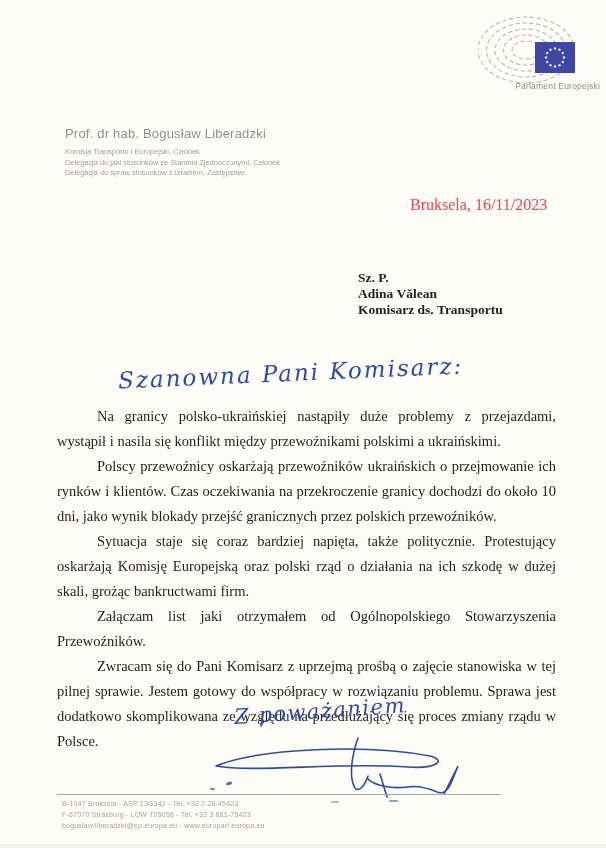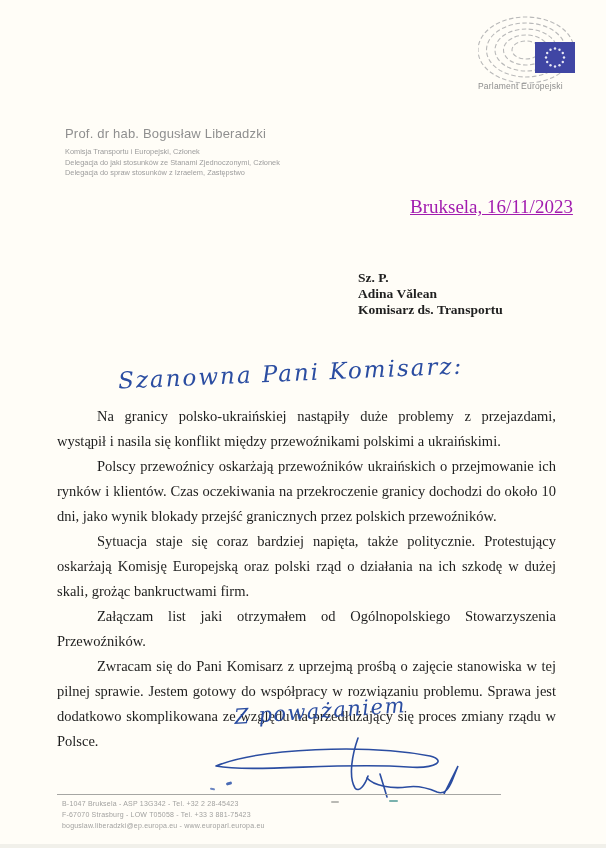--- a/index.html
+++ b/index.html
@@ -5,30 +5,30 @@
   html,body{margin:0;padding:0;background:#fffdf7;}
   .page{
     position:relative;width:606px;height:848px;margin:0 auto;
     background:#fffdf7;overflow:hidden;
     font-family:"Liberation Serif","DejaVu Serif",serif;color:#222;
   }
   
   .logo{position:absolute;left:478px;top:14px;width:128px;}
   .logo svg{display:block;}
   .logo-caption{
-    margin-top:-3px;width:122px;text-align:left;
+    margin-top:-3px;width:122px;text-align:right;
     font-family:"Liberation Sans","DejaVu Sans",sans-serif;
     font-size:8.5px;color:#8d8d8d;letter-spacing:.2px;
   }
   .sender{position:absolute;left:65px;top:126px;
     font-family:"Liberation Sans","DejaVu Sans",sans-serif;}
   .sender-name{font-size:13px;font-weight:400;color:#8f8f8f;letter-spacing:.2px;}
   .sender-roles{margin-top:6px;font-size:7.4px;line-height:10.6px;color:#9d9d9d;}
   
-  .date-line{position:absolute;left:410px;top:196px;font-size:19px;color:#a21caf;text-decoration:underline;}
+  .date-line{position:absolute;left:410px;top:196px;font-size:16px;color:#ef4444;}
   .addressee{position:absolute;left:358px;top:270px;font-size:13.5px;
     font-weight:bold;line-height:16px;color:#1f1f1f;}
   .hand{color:#2b4da1;font-style:italic;font-family:"DejaVu Serif",serif;}
   .salutation{position:absolute;left:118px;top:360px;font-size:23px;
     letter-spacing:2px;transform:rotate(-2.5deg);white-space:nowrap;}
   .letter-body{position:absolute;left:57px;top:404px;width:499px;}
   .letter-body p{margin:0;text-indent:40px;text-align:justify;
     font-size:14.5px;line-height:25px;color:#1e1e1e;}
   .closing{position:absolute;left:234px;top:699px;font-size:21px;
     letter-spacing:1.5px;transform:rotate(-4deg);white-space:nowrap;}

